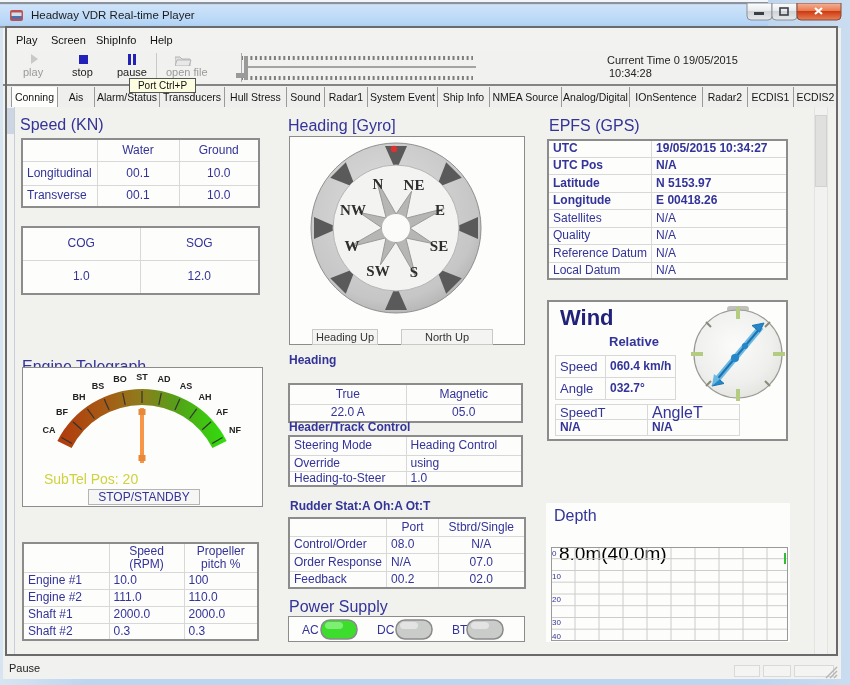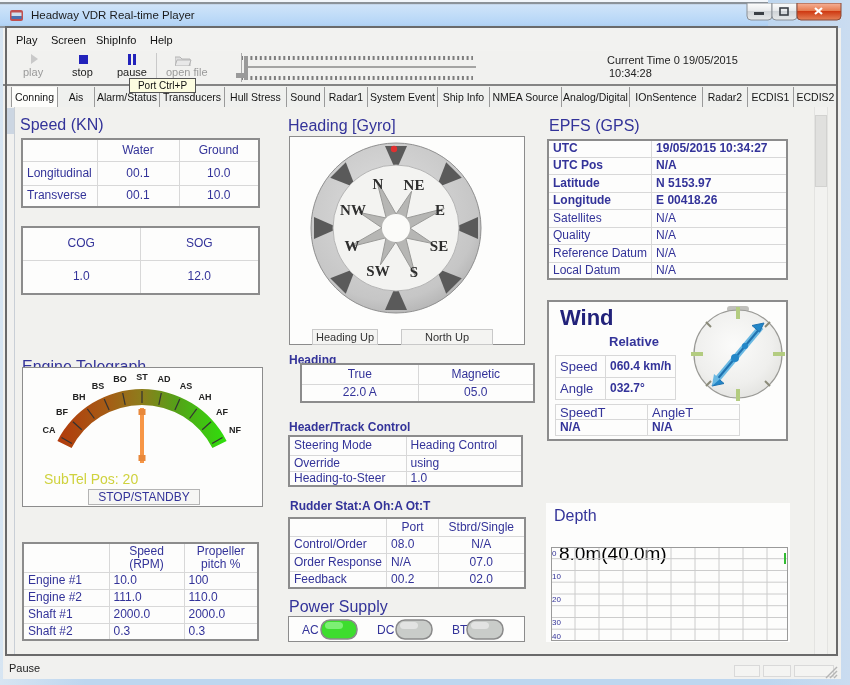--- a/index.html
+++ b/index.html
@@ -287,21 +287,21 @@
             <text x="62" y="114">W</text>
             <text x="63" y="78">NW</text>
           </g>
           <circle cx="104" cy="12" r="3.2" fill="#e03030"></circle>
         </svg>
         <div style="position:absolute; left:22px; top:192px; width:66px; height:16px; background:#f4f4f2; border:1px solid #c9c9c9; font-size:11px; color:#333; text-align:center; line-height:15px;">Heading Up</div>
         <div style="position:absolute; left:111px; top:192px; width:92px; height:16px; background:#f4f4f2; border:1px solid #c9c9c9; font-size:11px; color:#333; text-align:center; line-height:15px;">North Up</div>
       </div>
 
       <div class="sttl" style="left:286px; top:246px;">Heading</div>
-      <table class="dtbl" style="left:285px; top:256px;margin-left:12px;">
+      <table class="dtbl" style="left:285px; top:276px;">
         <tbody>
             <tr style="height:20px;">
               <td style="width:117px; text-align:center;">True</td>
               <td style="width:116px; text-align:center;">Magnetic</td>
             </tr>
         <tr style="height:18px;">
               <td style="text-align:center;">22.0 A</td>
               <td style="text-align:center;">05.0</td>
             </tr>
       </tbody>
@@ -420,21 +420,21 @@
           <tr style="height:22px;">
                 <td style="font-size:13px;">Angle</td>
                 <td style="font-weight:bold;">032.7°</td>
               </tr>
         </tbody>
           </table>
         <table class="dtbl" style="left:6px; top:102px; border-width:1px; border-color:#b5b5b5;">
           <tbody>
               <tr style="height:15px;">
                 <td style="width:92px; font-size:13px;">SpeedT</td>
-                <td style="width:92px; font-size:13px;">AngleT</td>
+                <td style="width:92px; font-size:16px;">AngleT</td>
               </tr>
           <tr style="height:16px;">
                 <td style="font-weight:bold;">N/A</td>
                 <td style="font-weight:bold;">N/A</td>
               </tr>
         </tbody>
           </table>
         <svg style="position:absolute; left:141px; top:4px;" width="96" height="96" viewBox="0 0 96 96">
           <defs>
             <radialGradient id="wg" cx="0.45" cy="0.4" r="0.8">

